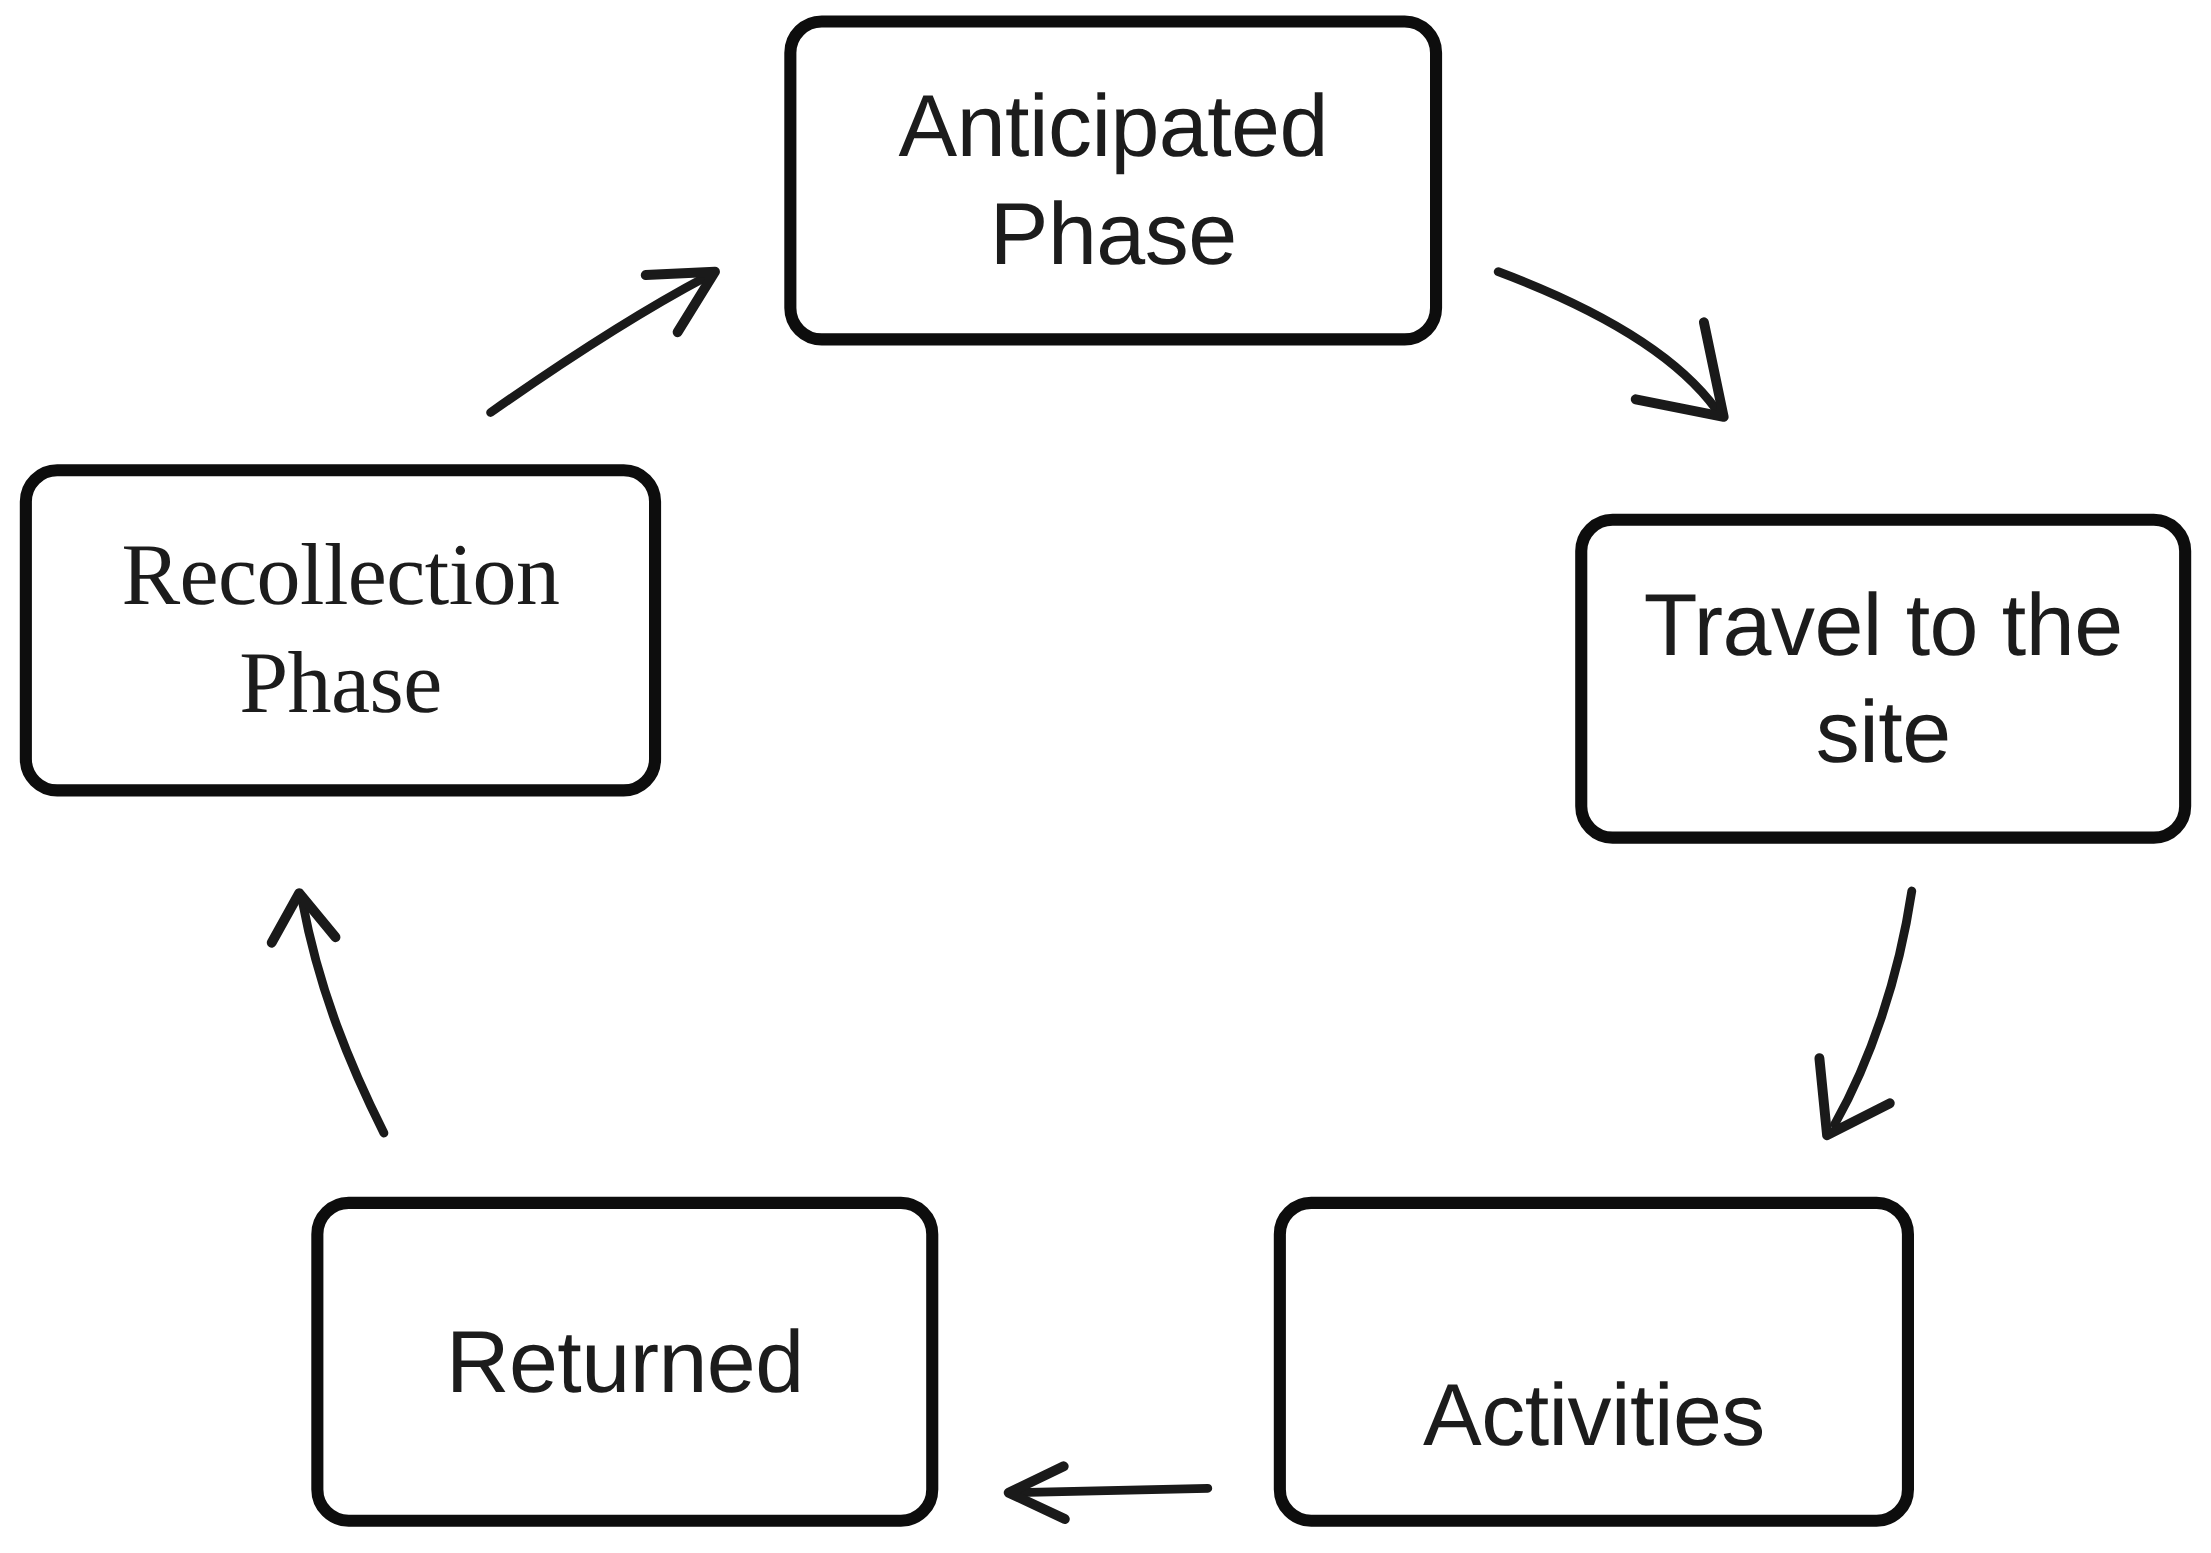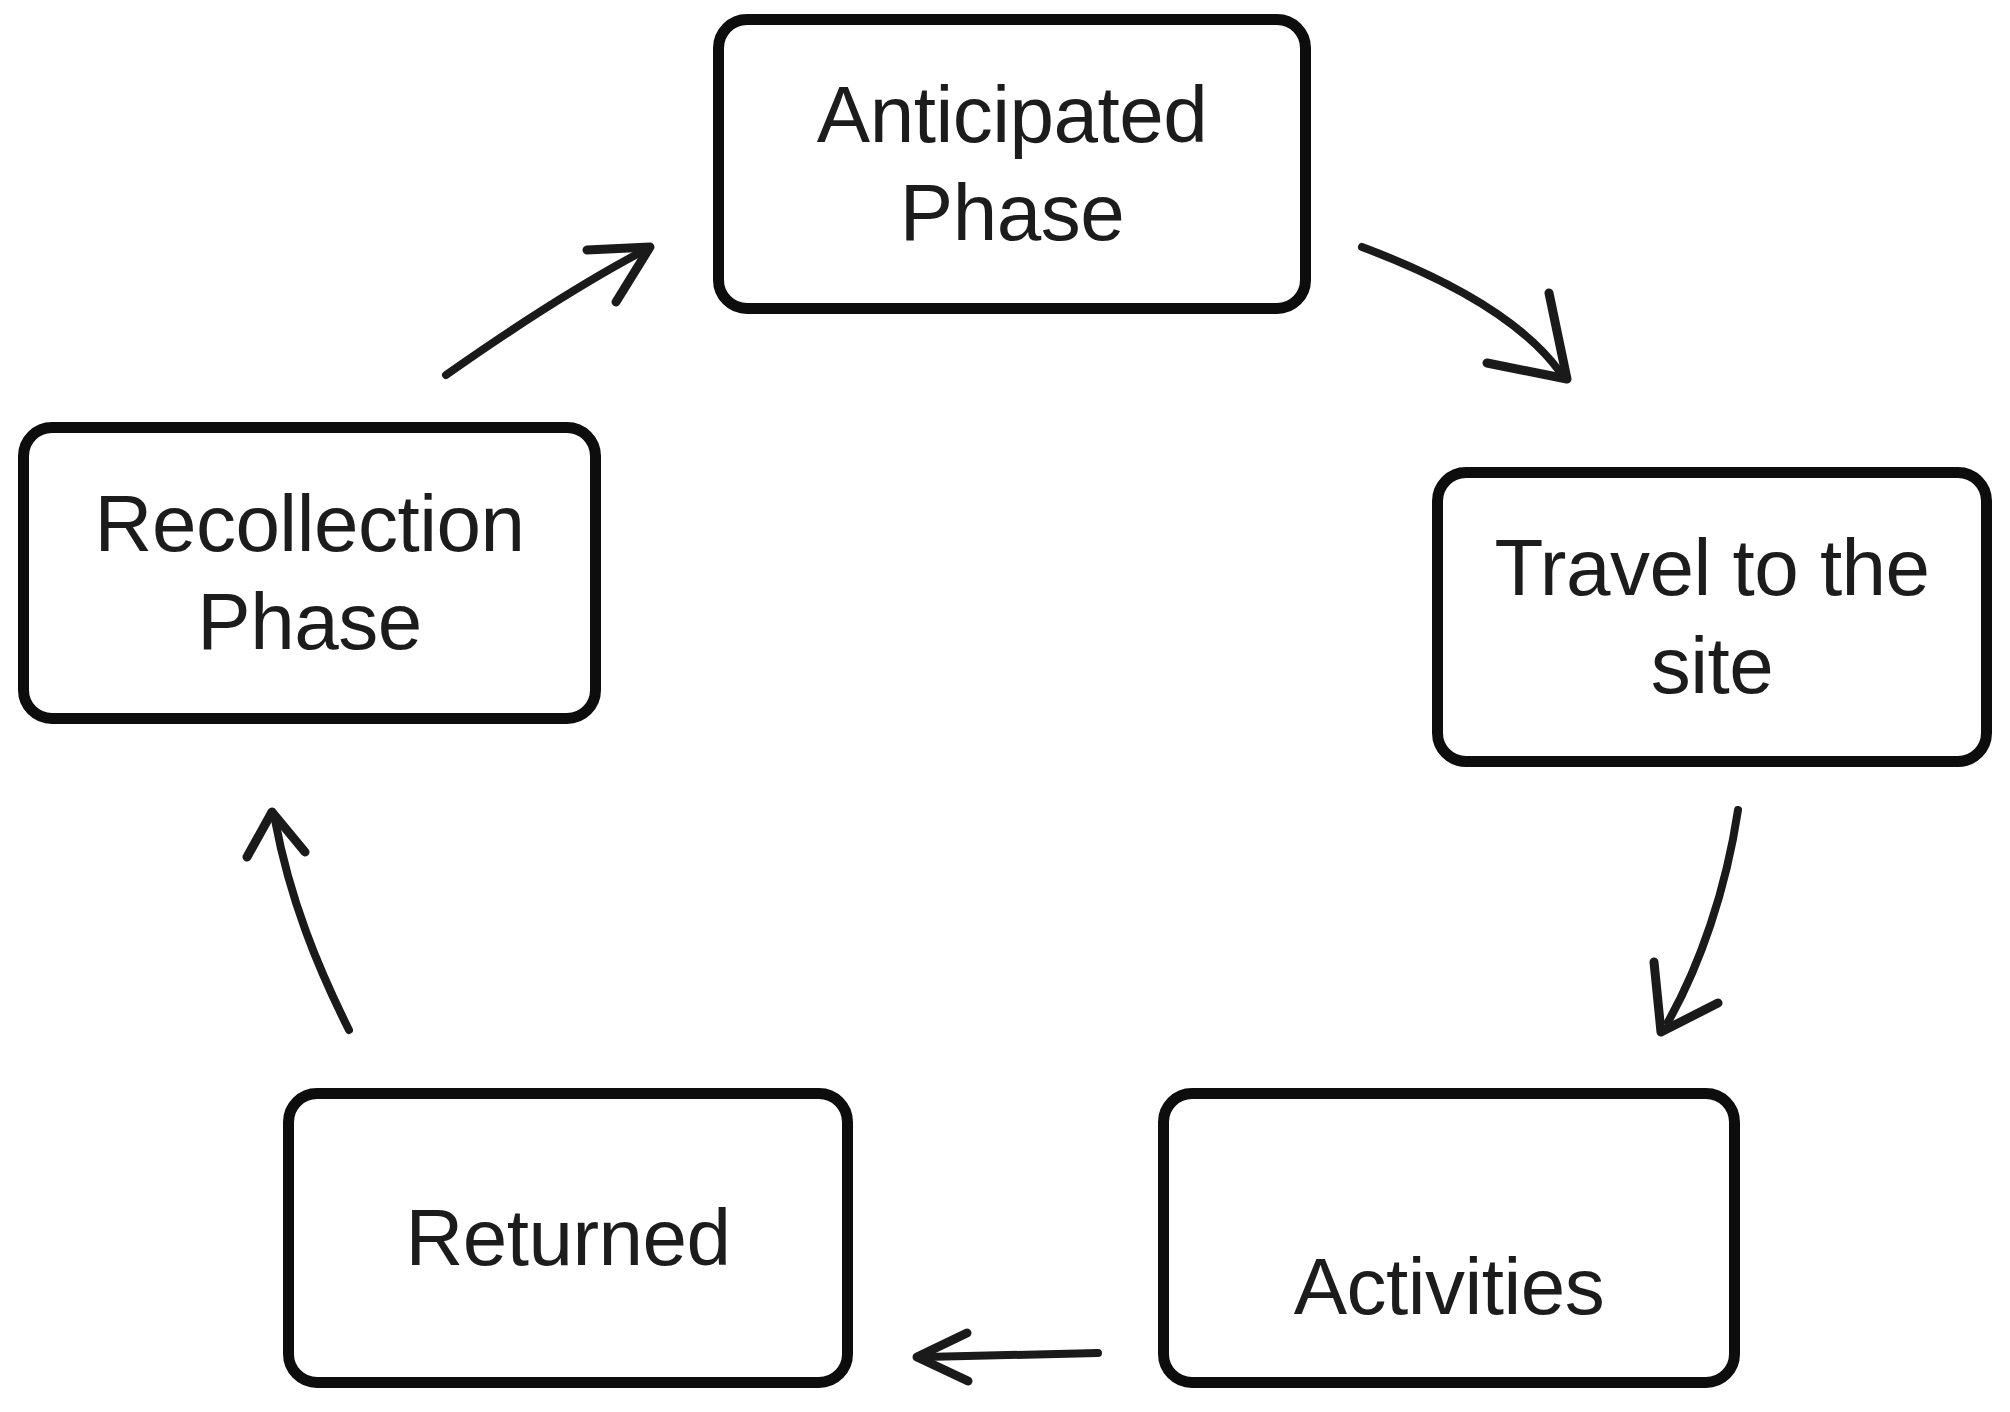--- a/index.html
+++ b/index.html
@@ -113,20 +113,20 @@
       <span>Activities</span>
     </span>
   </div>
 
   <div class="node" style="left:283px; top:1088px; width:570px; height:300px;">
     <span class="label">
       <span>Returned</span><br>
     </span>
   </div>
 
-  <div class="node" style="left:18px; top:422px; width:583px; height:302px;">
+  <div class="node" style="left:18px; top:422px; width:583px; height:302px;font-family:Liberation Serif, serif;">
     <span class="label">
       <span>Recollection</span><br>
       <span>Phase</span>
     </span>
   </div>
 
 </div>
 
 </body></html>

